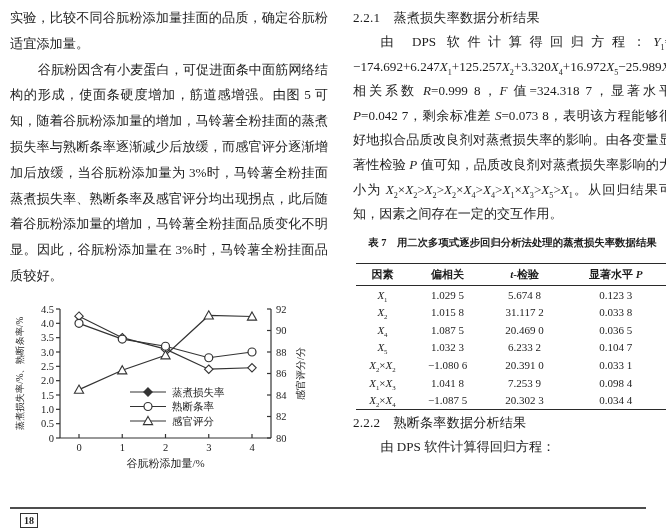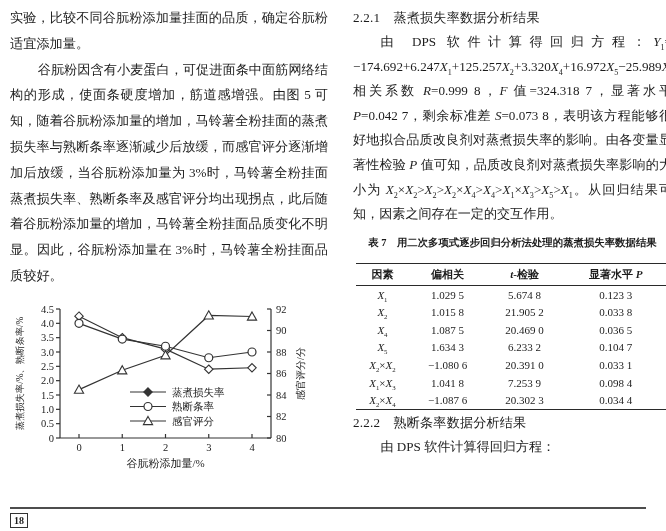--- a/index.html
+++ b/index.html
@@ -23,21 +23,21 @@
   
   .tbl-caption{font-size:10.4px;font-weight:bold;text-align:center;margin:8px 0 0 0;line-height:16px;}
   table.t5{width:98%;margin:12px auto 0 auto;border-collapse:collapse;font-size:11px;}
   table.t5 thead th{border-top:1.6px solid #2a2a2a;border-bottom:1px solid #2a2a2a;
     font-weight:bold;padding:3px 0;text-align:center;}
   table.t5 tbody td{padding:2.8px 0;text-align:center;}
   table.t5 tbody tr:last-child td{border-bottom:1.6px solid #2a2a2a;}
   .eq{padding-left:3.4em;}
   
   .footer-line{position:absolute;left:10px;right:20px;top:507px;border-top:2px solid #4d4d4d;}
-  .page-number{position:absolute;left:10px;top:513px;border:1.2px solid #333;
+  .page-number{position:absolute;left:20px;top:513px;border:1.2px solid #333;
     font-size:10px;font-weight:bold;padding:0 3px;line-height:13px;}
   svg text{font-family:"Liberation Serif","DejaVu Serif",serif;fill:#1c1c1c;}
 </style>
 </head>
 <body>
 
 <div class="page">
 
   <div class="col col-left">
     <p>实验，比较不同谷朊粉添加量挂面的品质，确定谷朊粉适宜添加量。</p>
@@ -156,50 +156,50 @@
       <tbody>
         <tr>
           <td><i class="v">X</i><sub>1</sub></td>
             <td>1.029 5</td>
             <td>5.674 8</td>
             <td>0.123 3</td>
         </tr>
         <tr>
           <td><i class="v">X</i><sub>2</sub></td>
             <td>1.015 8</td>
-            <td>21.905 2</td>
+            <td>31.117 2</td>
             <td>0.033 8</td>
         </tr>
         <tr>
           <td><i class="v">X</i><sub>4</sub></td>
             <td>1.087 5</td>
             <td>20.469 0</td>
             <td>0.036 5</td>
         </tr>
         <tr>
           <td><i class="v">X</i><sub>5</sub></td>
-            <td>1.634 3</td>
+            <td>1.032 3</td>
             <td>6.233 2</td>
             <td>0.104 7</td>
         </tr>
         <tr>
           <td><i class="v">X</i><sub>2</sub>×<i class="v">X</i><sub>2</sub></td>
             <td>−1.080 6</td>
             <td>20.391 0</td>
             <td>0.033 1</td>
         </tr>
         <tr>
           <td><i class="v">X</i><sub>1</sub>×<i class="v">X</i><sub>3</sub></td>
             <td>1.041 8</td>
             <td>7.253 9</td>
             <td>0.098 4</td>
         </tr>
         <tr>
           <td><i class="v">X</i><sub>2</sub>×<i class="v">X</i><sub>4</sub></td>
-            <td>−1.087 6</td>
+            <td>−1.087 5</td>
             <td>20.302 3</td>
             <td>0.034 4</td>
         </tr>
       </tbody>
     </table>
 
     <h3 class="sec sec-222">2.2.2　熟断条率数据分析结果</h3>
     <p class="indent">由 DPS 软件计算得回归方程：</p>
   </div>
 

